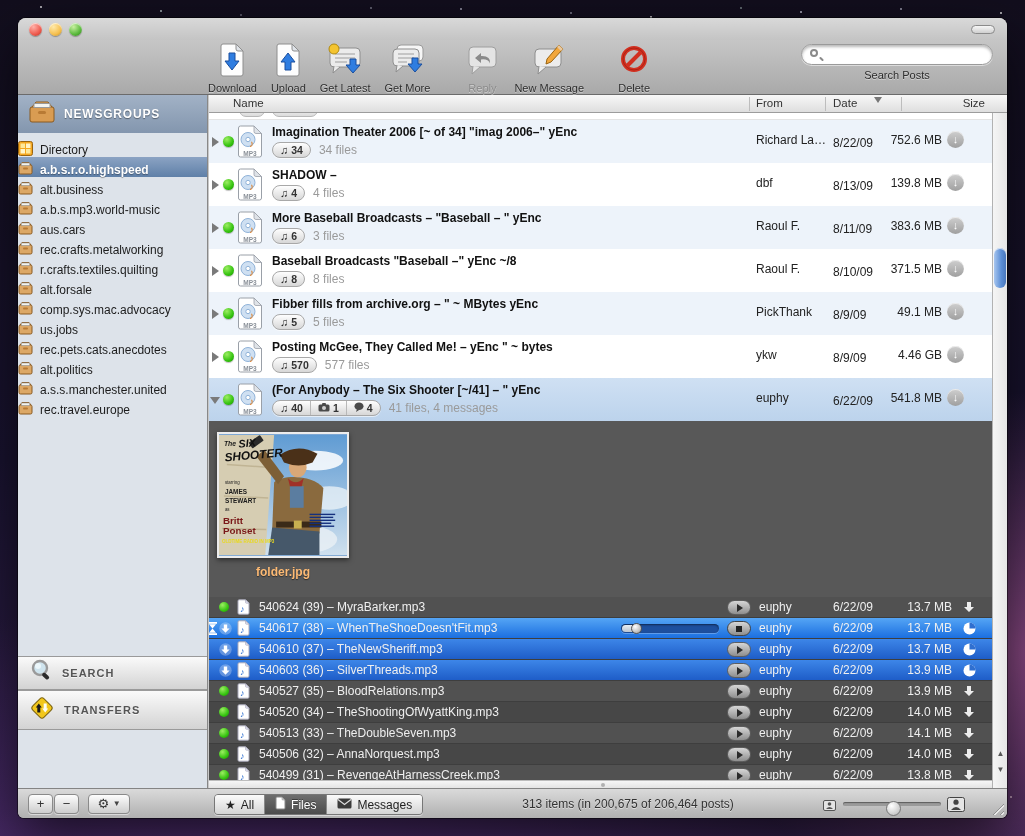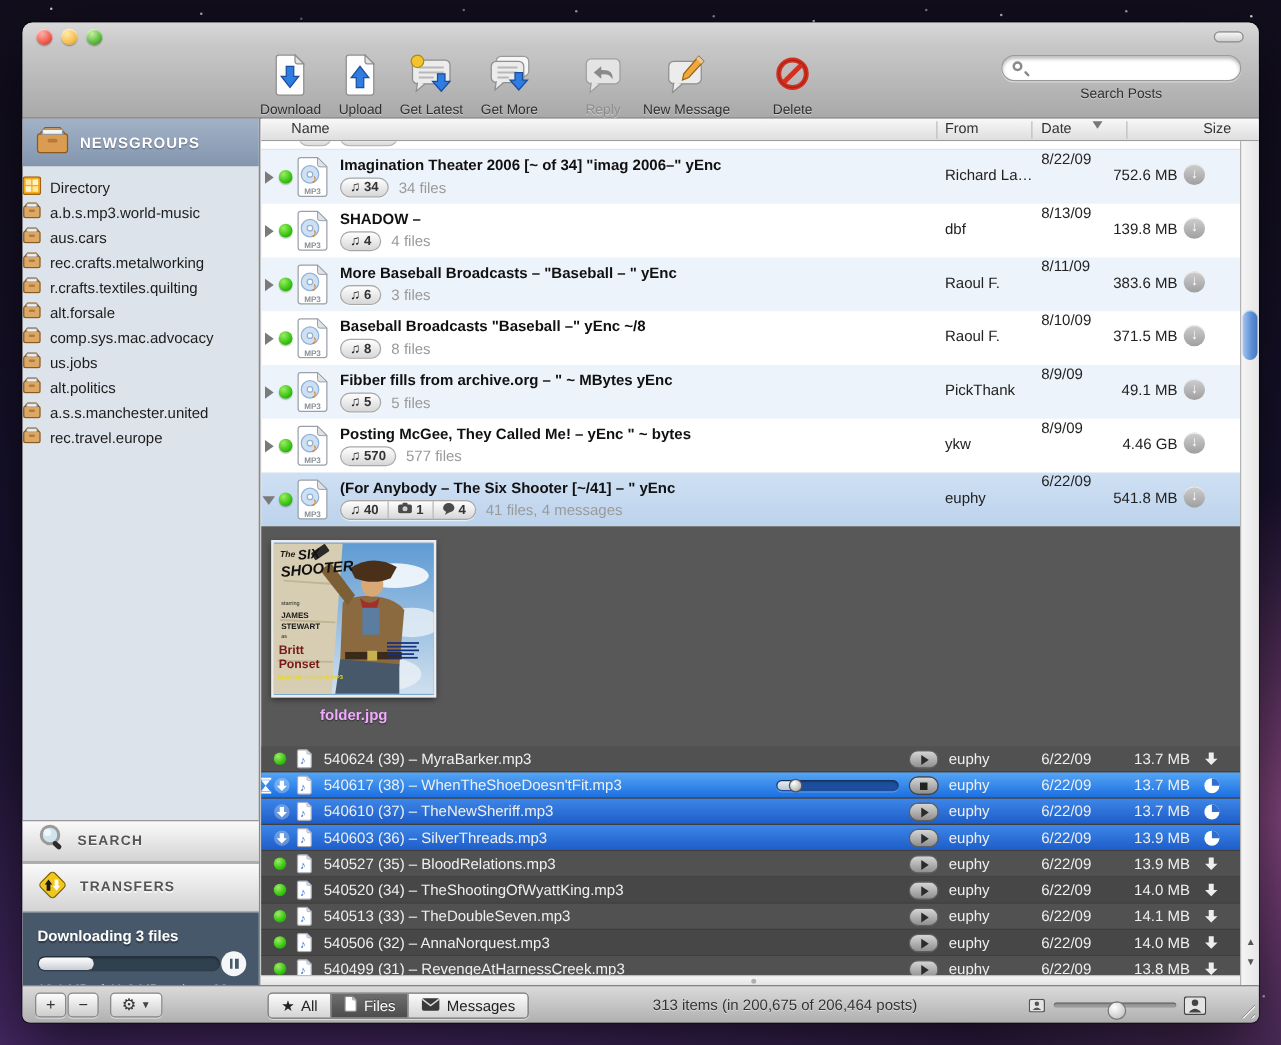--- a/index.html
+++ b/index.html
@@ -86,28 +86,28 @@
   .gdot{ position:absolute; left:14px; top:16px; width:11px; height:11px; border-radius:50%; background:radial-gradient(circle at 35% 30%, #9ced62, #35c310 60%, #1d8a05); box-shadow:0 1px 1px rgba(0,0,0,.25);}
   .mp3ico{ position:absolute; left:28px; top:5px; }
   .ttitle{ position:absolute; left:63px; top:5px; font-weight:bold; color:#111; white-space:nowrap; }
   .tline2{ position:absolute; left:63px; top:22px; display:flex; align-items:center; }
   .pill{ display:inline-flex; align-items:center; height:16px; border:1px solid #a8a8a8; border-radius:9px; background:linear-gradient(#fefefe,#d7d7d7); box-shadow:0 1px 0 rgba(255,255,255,.6);}
   .pseg{ display:inline-flex; align-items:center; padding:0 7px; gap:3px; font-size:10.5px; font-weight:bold; color:#333; border-left:1px solid #b8b8b8; height:100%; }
   .pseg:first-child{ border-left:none; }
   .pnote{ font-size:11px; color:#222; }
   .tfiles{ margin-left:8px; font-size:12px; color:#9a9a9a; }
   .tfrom{ position:absolute; left:547px; top:13px; color:#222; } 
-  .tdate{ position:absolute; left:624px; top:0; color:#222; }
+  .tdate{ position:absolute; left:624px; top:16px; color:#222; }
   .tsize{ position:absolute; right:50px; top:13px; color:#222; }
   .dlbtn{ position:absolute; right:28px; top:11px; width:17px; height:17px; border-radius:50%; background:linear-gradient(#cfcfcf,#9f9f9f); color:#fff; font-size:11px; font-weight:bold; text-align:center; line-height:16px; box-shadow:inset 0 1px 0 rgba(255,255,255,.6);}
   
   .darkzone{ position:absolute; left:0; right:15px; top:326px; bottom:8px; background:#585858; overflow:hidden; }
   .preview{ position:absolute; left:0; top:0; right:0; height:176px; }
   .thumb{ position:absolute; left:8px; top:11px; width:132px; height:126px; border:2px solid #ececec; box-shadow:0 2px 5px rgba(0,0,0,.5); background:#7fa8d4;}
-  .thumbcap{ position:absolute; left:8px; top:144px; width:132px; text-align:center; font-size:12px; font-weight:bold; color:#f0abfc; text-shadow:0 1px 1px rgba(0,0,0,.5);}
+  .thumbcap{ position:absolute; left:8px; top:144px; width:132px; text-align:center; font-size:12px; font-weight:bold; color:#fdba74; text-shadow:0 1px 1px rgba(0,0,0,.5);}
   .files{ position:absolute; left:0; right:0; top:176px; bottom:0; }
   .frow{ position:relative; height:21px; font-size:12px; color:#efefef; background:#515151; border-bottom:1px solid #3e3e3e; }
   .frow.alt{ background:#474747; }
   .frow.selected{ background:linear-gradient(#55a5f5,#1b6fe0); }
   .frow.queued{ background:linear-gradient(#3d86e8,#1e5dc8); }
   .fdot{ position:absolute; left:10px; top:5px; width:10px; height:10px; border-radius:50%; background:radial-gradient(circle at 35% 30%, #9ced62, #35c310 60%, #1d8a05);}
   .fico{ position:absolute; left:28px; top:2px; }
   .fname{ position:absolute; left:50px; top:3px; white-space:nowrap; }
   .fplay{ position:absolute; left:518px; top:3px; width:24px; height:15px; border-radius:8px; background:linear-gradient(#d6d6d6,#8e8e8e); border:1px solid #5e5e5e; display:flex; align-items:center; justify-content:center;}
   .fplay i{ width:0; height:0; border-top:4px solid transparent; border-bottom:4px solid transparent; border-left:6px solid #2b2b2b; margin-left:2px;}
@@ -233,20 +233,38 @@
           <div class="sb-item">
             <span class="sbico"><svg width="15" height="15" viewBox="0 0 15 15">
                 <rect x=".5" y=".5" width="14" height="14" rx="2" fill="#f4a820" stroke="#9a6410"></rect>
                 <rect x="2.5" y="2.5" width="4.5" height="4.5" fill="#fde89a"></rect>
                 <rect x="8" y="2.5" width="4.5" height="4.5" fill="#fff4c8"></rect>
                 <rect x="2.5" y="8" width="4.5" height="4.5" fill="#fff4c8"></rect>
                 <rect x="8" y="8" width="4.5" height="4.5" fill="#fde89a"></rect>
               </svg></span>
             <span class="sb-label">Directory</span>
           </div>
+          <div class="sb-item selected">
+            <span class="sbico"><svg width="15" height="14" viewBox="0 0 15 14">
+                <rect x="1" y="4" width="13" height="9" rx="1.5" fill="#dca866" stroke="#8a5a20"></rect>
+                <path d="M2,4 L4,1.5 H11 L13,4" fill="#e8bc80" stroke="#8a5a20"></path>
+                <rect x="3.5" y="2" width="8" height="2.5" fill="#f2f2ec" stroke="#9a9a9a" stroke-width=".6"></rect>
+                <rect x="5" y="6.5" width="5" height="2" rx="1" fill="#b87a34"></rect>
+              </svg></span>
+            <span class="sb-label">a.b.s.r.o.highspeed</span>
+          </div>
+          <div class="sb-item">
+            <span class="sbico"><svg width="15" height="14" viewBox="0 0 15 14">
+                <rect x="1" y="4" width="13" height="9" rx="1.5" fill="#dca866" stroke="#8a5a20"></rect>
+                <path d="M2,4 L4,1.5 H11 L13,4" fill="#e8bc80" stroke="#8a5a20"></path>
+                <rect x="3.5" y="2" width="8" height="2.5" fill="#f2f2ec" stroke="#9a9a9a" stroke-width=".6"></rect>
+                <rect x="5" y="6.5" width="5" height="2" rx="1" fill="#b87a34"></rect>
+              </svg></span>
+            <span class="sb-label">alt.business</span>
+          </div>
           <div class="sb-item">
             <span class="sbico"><svg width="15" height="14" viewBox="0 0 15 14">
                 <rect x="1" y="4" width="13" height="9" rx="1.5" fill="#dca866" stroke="#8a5a20"></rect>
                 <path d="M2,4 L4,1.5 H11 L13,4" fill="#e8bc80" stroke="#8a5a20"></path>
                 <rect x="3.5" y="2" width="8" height="2.5" fill="#f2f2ec" stroke="#9a9a9a" stroke-width=".6"></rect>
                 <rect x="5" y="6.5" width="5" height="2" rx="1" fill="#b87a34"></rect>
               </svg></span>
             <span class="sb-label">a.b.s.mp3.world-music</span>
           </div>
           <div class="sb-item">
@@ -295,20 +313,29 @@
             <span class="sb-label">comp.sys.mac.advocacy</span>
           </div>
           <div class="sb-item">
             <span class="sbico"><svg width="15" height="14" viewBox="0 0 15 14">
                 <rect x="1" y="4" width="13" height="9" rx="1.5" fill="#dca866" stroke="#8a5a20"></rect>
                 <path d="M2,4 L4,1.5 H11 L13,4" fill="#e8bc80" stroke="#8a5a20"></path>
                 <rect x="3.5" y="2" width="8" height="2.5" fill="#f2f2ec" stroke="#9a9a9a" stroke-width=".6"></rect>
                 <rect x="5" y="6.5" width="5" height="2" rx="1" fill="#b87a34"></rect>
               </svg></span>
             <span class="sb-label">us.jobs</span>
+          </div>
+          <div class="sb-item">
+            <span class="sbico"><svg width="15" height="14" viewBox="0 0 15 14">
+                <rect x="1" y="4" width="13" height="9" rx="1.5" fill="#dca866" stroke="#8a5a20"></rect>
+                <path d="M2,4 L4,1.5 H11 L13,4" fill="#e8bc80" stroke="#8a5a20"></path>
+                <rect x="3.5" y="2" width="8" height="2.5" fill="#f2f2ec" stroke="#9a9a9a" stroke-width=".6"></rect>
+                <rect x="5" y="6.5" width="5" height="2" rx="1" fill="#b87a34"></rect>
+              </svg></span>
+            <span class="sb-label">rec.pets.cats.anecdotes</span>
           </div>
           <div class="sb-item">
             <span class="sbico"><svg width="15" height="14" viewBox="0 0 15 14">
                 <rect x="1" y="4" width="13" height="9" rx="1.5" fill="#dca866" stroke="#8a5a20"></rect>
                 <path d="M2,4 L4,1.5 H11 L13,4" fill="#e8bc80" stroke="#8a5a20"></path>
                 <rect x="3.5" y="2" width="8" height="2.5" fill="#f2f2ec" stroke="#9a9a9a" stroke-width=".6"></rect>
                 <rect x="5" y="6.5" width="5" height="2" rx="1" fill="#b87a34"></rect>
               </svg></span>
             <span class="sb-label">alt.politics</span>
           </div>
@@ -343,31 +370,20 @@
       </div>
       <div class="sb-section" id="sb-transfers">
         <span class="sbico" style="margin:0 8px 0 10px">
           <svg width="28" height="28" viewBox="0 0 28 28">
               <rect x="6" y="6" width="16" height="16" rx="3" transform="rotate(45 14 14)" fill="#f2c71c" stroke="#7d6410"></rect>
               <path d="M10,12 L13,8 L16,12 H14.5 V17 H11.5 V12 Z" fill="#1a1a1a" transform="translate(-2.2,1.5)"></path>
               <path d="M12,16 L15,20 L18,16 H16.5 V11 H13.5 V16 Z" fill="#fdfdf4" transform="translate(2.2,-1.5)"></path>
             </svg>
         </span>
         <span class="slabel">TRANSFERS</span>
-      </div>
-      <div class="sb-panel">
-        <div class="dl-status">Downloading 3 files</div>
-        <div class="pbar">
-            <div class="pfill" id="pfill" style="width: 30%;"></div>
-          </div>
-        <div class="pausebtn">
-            <i></i>
-            <i></i>
-          </div>
-        <div class="dl-detail">13.1 MB of 41.3 MB – about 30 sec…</div>
       </div>
     </div>
 
     <div class="main">
       <div class="cols">
         <span class="c-name">Name</span>
         <span class="c-from">From</span>
         <span class="c-date">Date</span>
         <span class="sortarrow"></span>
         <span class="c-size">Size</span>

